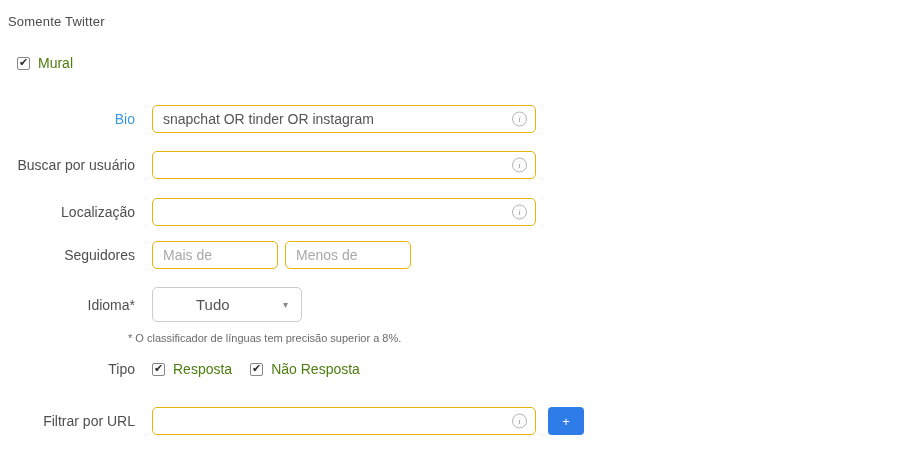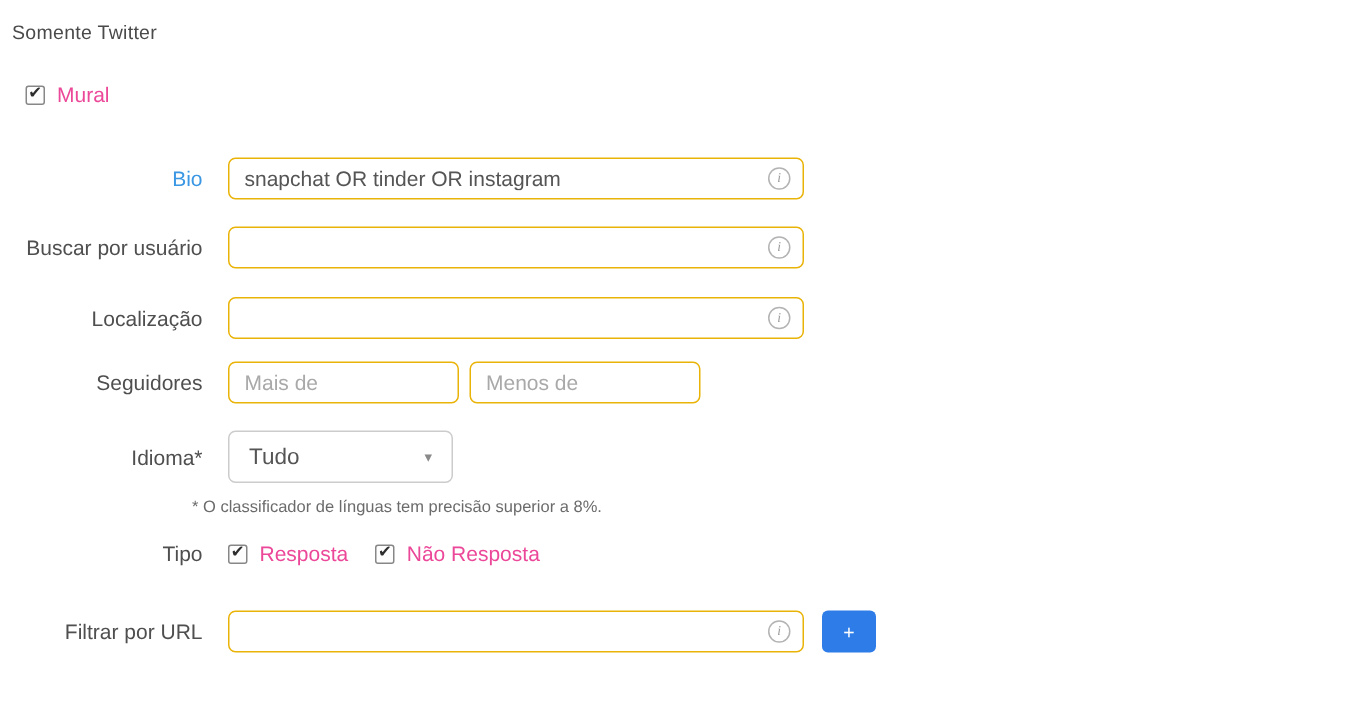--- a/index.html
+++ b/index.html
@@ -12,41 +12,41 @@
   .lbl { width: 135px; flex-shrink: 0; text-align: right;
     font-size: 14px; color: #4f4f4f; }
   .lbl.blue { color: #3b97e3; }
   .field { margin-left: 17px; display: flex; align-items: center; }
   .input-wrap { position: relative; display: inline-block; }
   input.txt { height: 28px; border: 1px solid #eab308; border-radius: 5px;
     font-family: "Liberation Sans", sans-serif; font-size: 14px; color: #555;
     padding: 0 30px 0 10px; outline: none; background: #fff; }
   input.txt::placeholder { color: #a9a9a9; opacity: 1; }
   input.wide { width: 384px; }
-  input.half { width: 154px; padding-right: 4px; }
+  input.half { width: 126px; padding-right: 4px; }
   .info-icon { position: absolute; right: 9px; top: 50%;
     transform: translateY(-50%); width: 15px; height: 15px;
     border: 1px solid #b3b3b3; border-radius: 50%; color: #9b9b9b;
     font-size: 9px; line-height: 13px; text-align: center;
     font-family: "Liberation Serif", serif; font-style: italic; cursor: pointer; }
   .gap7 { width: 7px; flex-shrink: 0; }
   .select-box { width: 150px; height: 35px; border: 1px solid #ccc;
     border-radius: 5px; display: flex; align-items: center;
     justify-content: space-between; padding: 0 13px; cursor: pointer;
     background: #fff; }
-  .select-value { font-size: 15px; color: #555; }
+  .select-value { font-size: 15px; color: #555; margin-left: 30px; }
   .select-arrow { font-size: 10px; color: #8a8a8a; }
   .footnote { font-size: 11px; color: #6b6b6b; margin: 10px 0 17px 128px; }
   .cb-group { display: flex; align-items: center; gap: 18px; }
   .cb-wrap { display: inline-flex; align-items: center; cursor: pointer; }
   .cb { width: 13px; height: 13px; border: 1px solid #878787;
     border-radius: 2px; background: #fdfdfd; display: inline-flex;
     align-items: center; justify-content: center; flex-shrink: 0; }
   .check { font-size: 11px; color: #2d2d2d; line-height: 1; margin-top: -1px; }
-  .cb-label { margin-left: 8px; font-size: 14px; color: #ec4899; }
+  .cb-label { margin-left: 8px; font-size: 14px; color: #4d7c0f; }
   .add-btn { width: 36px; height: 28px; margin-left: 12px;
     background: #2d7ce8; border: none; border-radius: 4px; color: #fff;
     font-size: 13px; line-height: 1; cursor: pointer;
     font-family: "Liberation Sans", sans-serif; }
   .mb-origem { margin-bottom: 34px; }
   .mb-bio { margin-bottom: 18px; }
   .mb-buscar { margin-bottom: 19px; }
   .mb-local { margin-bottom: 15px; }
   .mb-seg { margin-bottom: 18px; }
   .mb-tipo { margin-bottom: 30px; }

